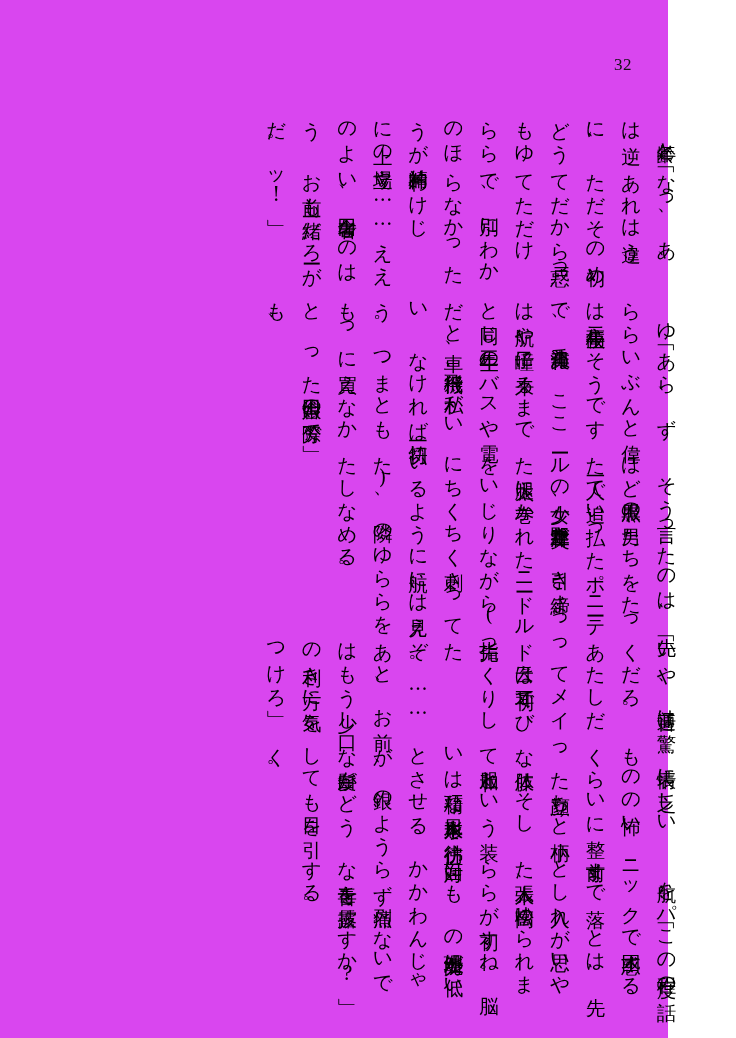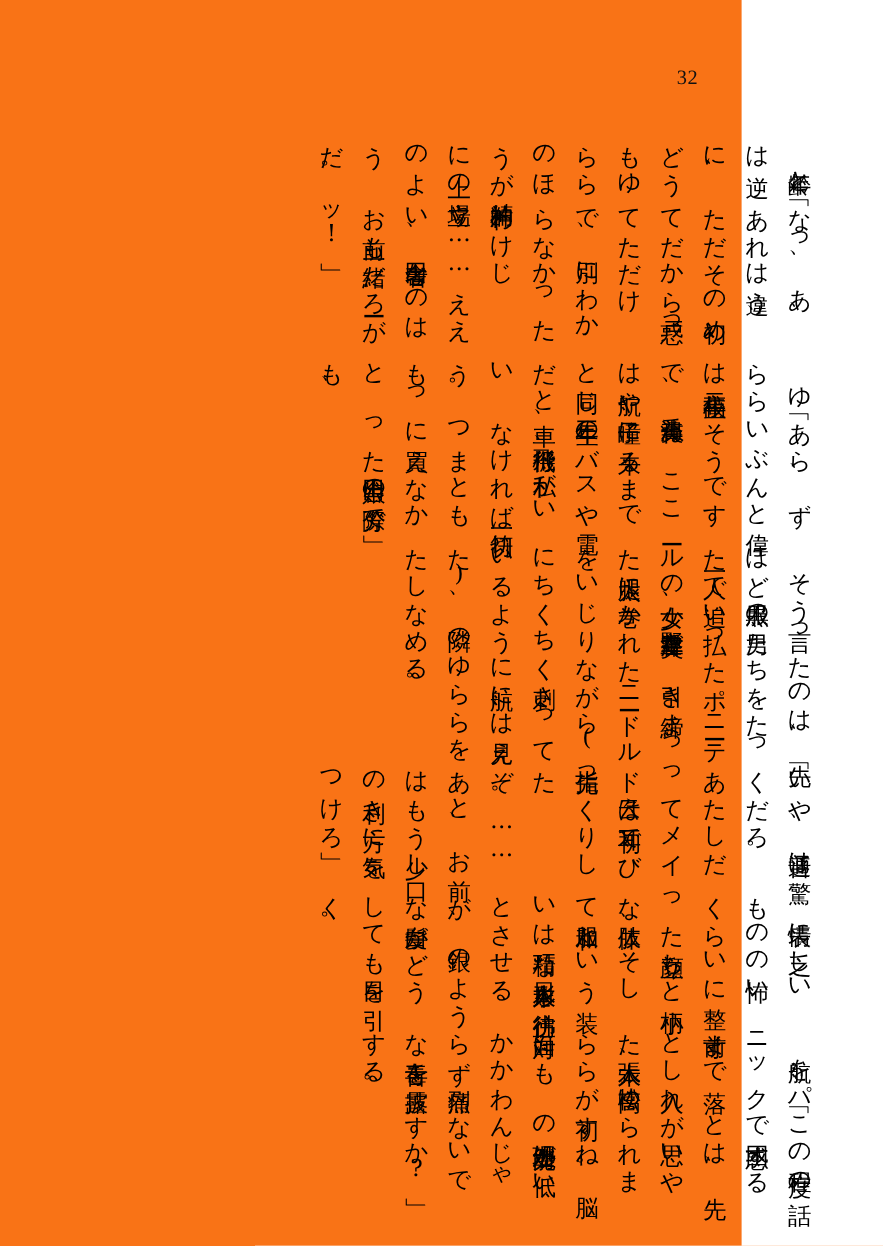--- a/index.html
+++ b/index.html
@@ -12,23 +12,23 @@
     height: 1038px;
     font-family: "Liberation Serif", "DejaVu Serif", serif;
     color: #000000;
     position: relative;
     overflow: hidden;
   }
   .page {
     position: absolute;
     left: 0;
     top: 0;
-    width: 618px;
+    width: 668px;
     height: 1038px;
-    background: #f97316;
+    background: #d946ef;
   }
   .page-number {
     position: absolute;
     top: 55px;
     right: 36px;
     font-size: 17px;
     font-family: "Liberation Serif", "DejaVu Serif", serif;
     letter-spacing: 0.5px;
     color: #111;
   }

